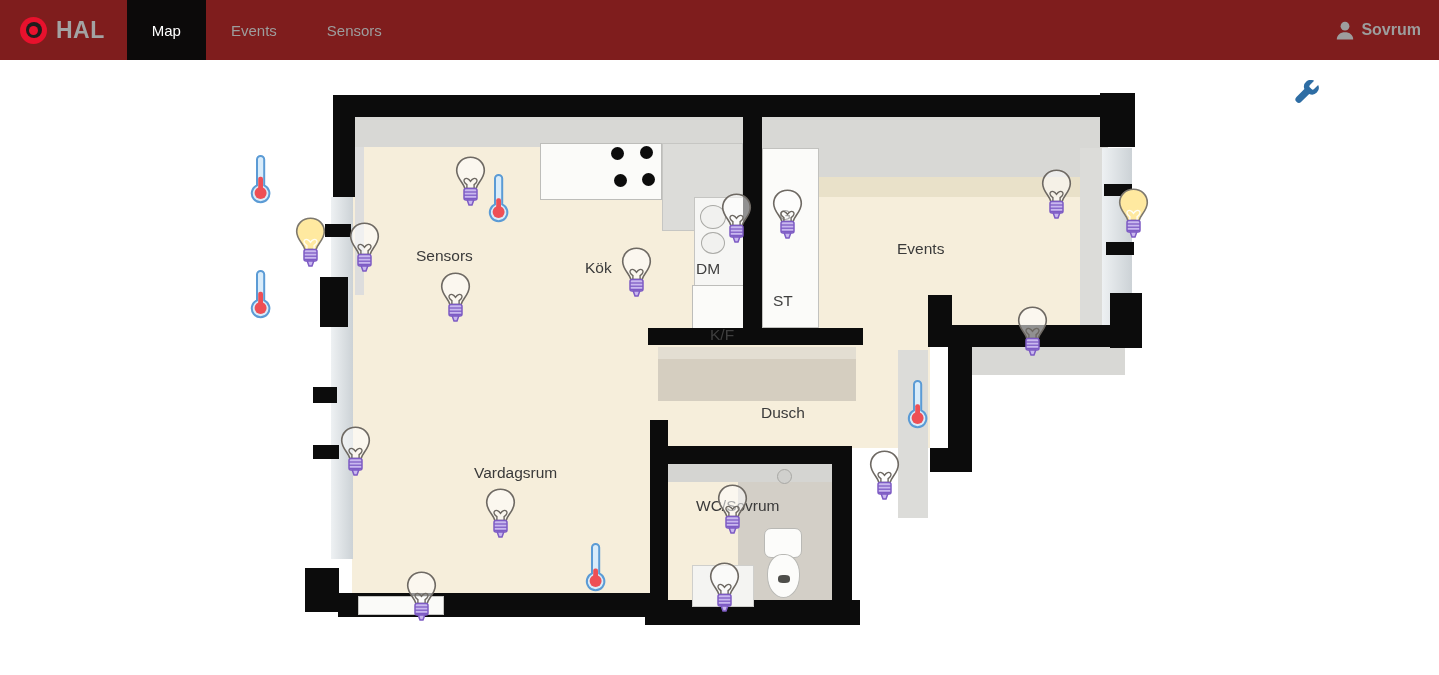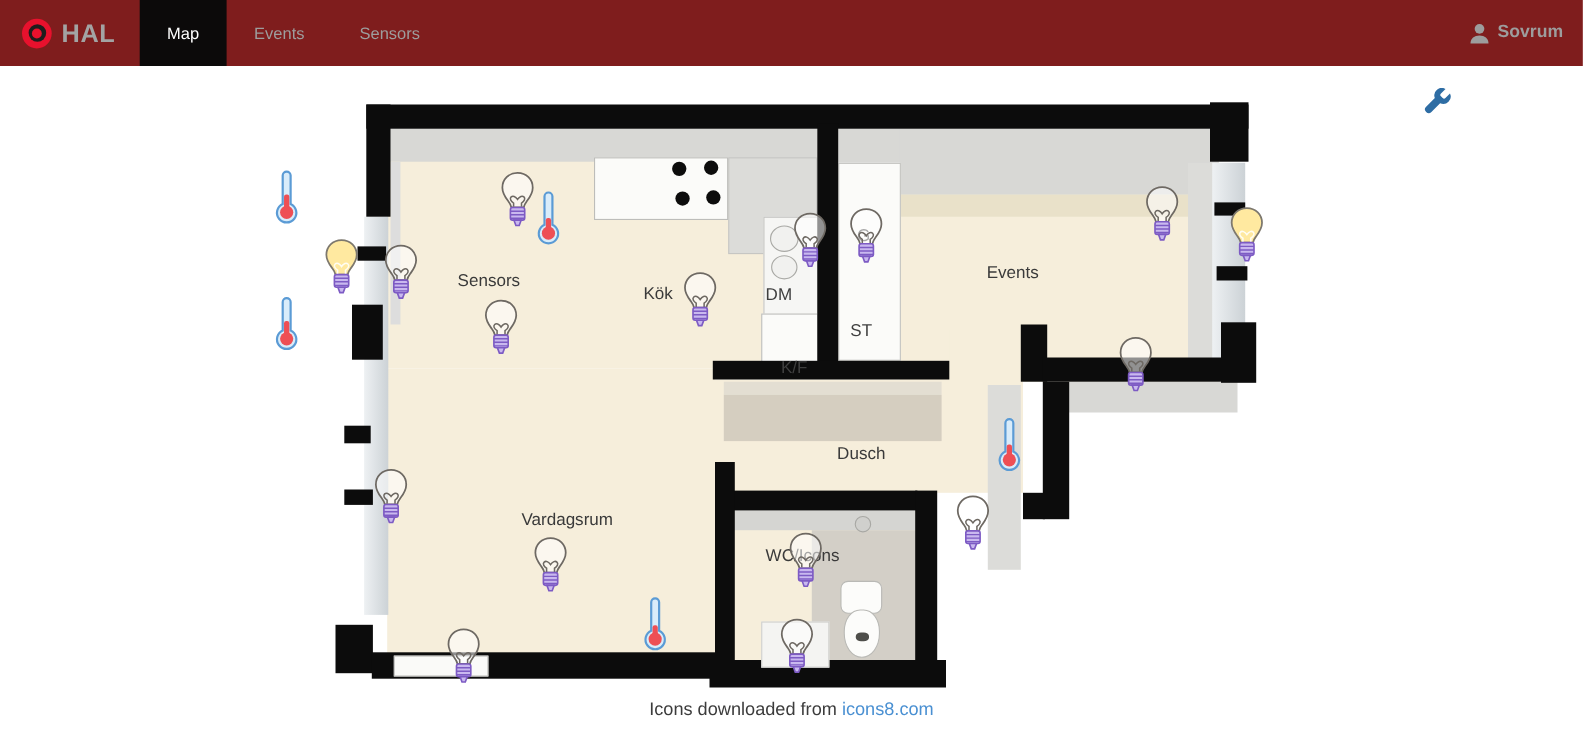--- a/index.html
+++ b/index.html
@@ -124,21 +124,21 @@
     <div class="wall" style="left:664px;top:446px;width:170px;height:18px;"></div>
     <div class="wall" style="left:650px;top:420px;width:18px;height:183px;"></div>
     <div class="wall" style="left:832px;top:446px;width:20px;height:158px;"></div>
     <div class="wall" style="left:645px;top:600px;width:215px;height:25px;"></div>
 
   <div class="fp-label room" style="left: 416px; top: 247px;">Sensors</div>
       <div class="fp-label room" style="left: 585px; top: 259px;">Kök</div>
       <div class="fp-label room" style="left: 897px; top: 240px;">Events</div>
       <div class="fp-label room" style="left: 761px; top: 404px;">Dusch</div>
       <div class="fp-label room" style="left: 474px; top: 464px;">Vardagsrum</div>
-      <div class="fp-label room" style="left: 696px; top: 497px;">WC/Icons</div>
+      <div class="fp-label room" style="left: 696px; top: 497px;">WC/Sovrum</div>
       <div class="fp-label appliance" style="left: 696px; top: 260px;">DM</div>
       <div class="fp-label appliance" style="left: 710px; top: 303px; margin-top: 23px;">K/F</div>
       <div class="fp-label appliance" style="left: 773px; top: 292px;">ST</div>
       <div class="fp-label appliance" style="left: 779px; top: 206px;">G</div>
       <svg class="sensor thermo" width="23" height="52" viewBox="0 0 23 52" style="left: 249px; top: 152px;">
     <path class="t-body" d="M8 7.6a3.6 3.6 0 0 1 7.2 0v25.8a8.8 8.8 0 1 1-7.2 0Z"></path>
     <rect class="t-col" x="9.2" y="24.799999999999997" width="4.8" height="16.200000000000003" rx="2"></rect>
     <circle class="t-bulb" cx="11.6" cy="41" r="6"></circle>
   </svg>
       <svg class="sensor thermo" width="23" height="52" viewBox="0 0 23 52" style="left: 249px; top: 267px;">
@@ -329,17 +329,14 @@
       <span>Sovrum</span>
     </div>
   </header>
 
   <button class="wrench-btn">
     <svg width="27" height="27" viewBox="0 0 28 28">
       <path fill="#2e6da4" d="M21.9.9 17.6 5.2a1.8 1.8 0 0 0 0 2.6l1.6 1.6a1.8 1.8 0 0 0 2.6 0l4.3-4.3a7 7 0 0 1-9.3 9.3L8.6 22.6a3.5 3.5 0 0 1-5-5l8.2-8.2A7 7 0 0 1 21.9.9Z"></path>
     </svg>
   </button>
 
-  <div class="footer">
-    <span>Icons downloaded from </span><a>icons8.com</a>
-  </div>
 
 </div>
 
 </body></html>

